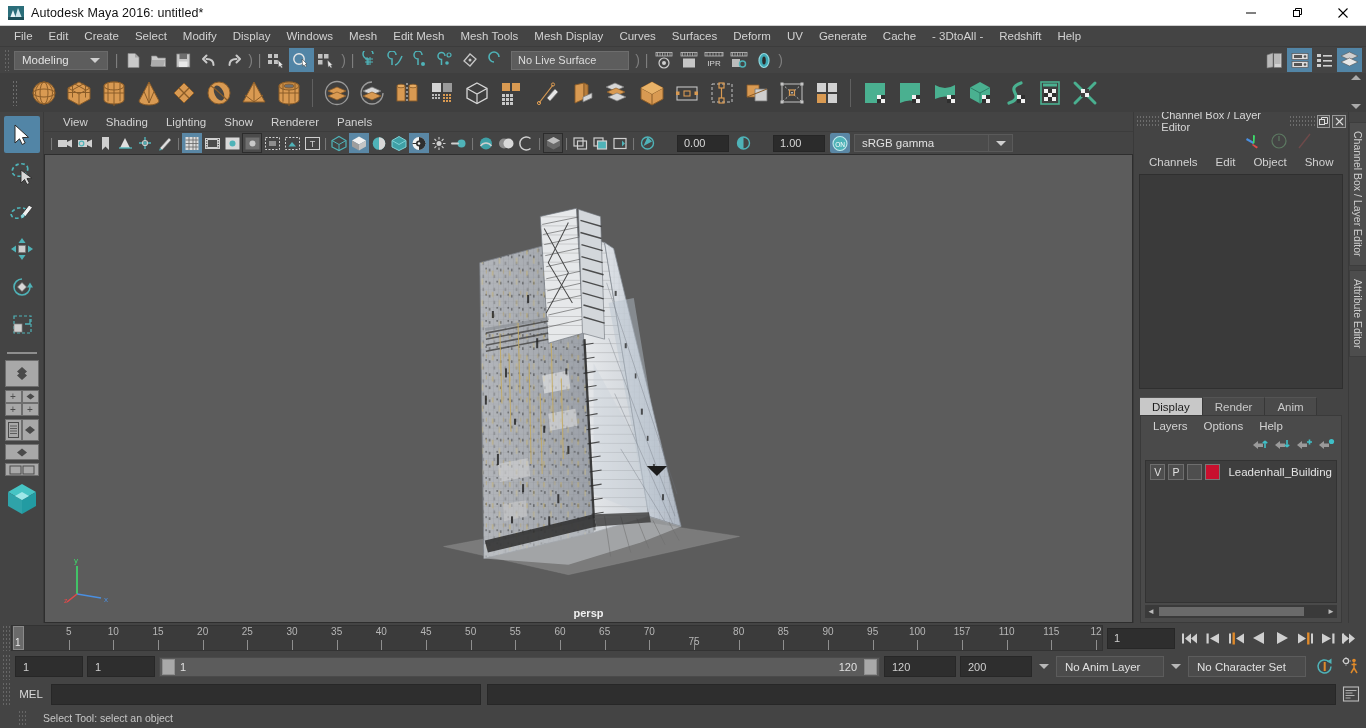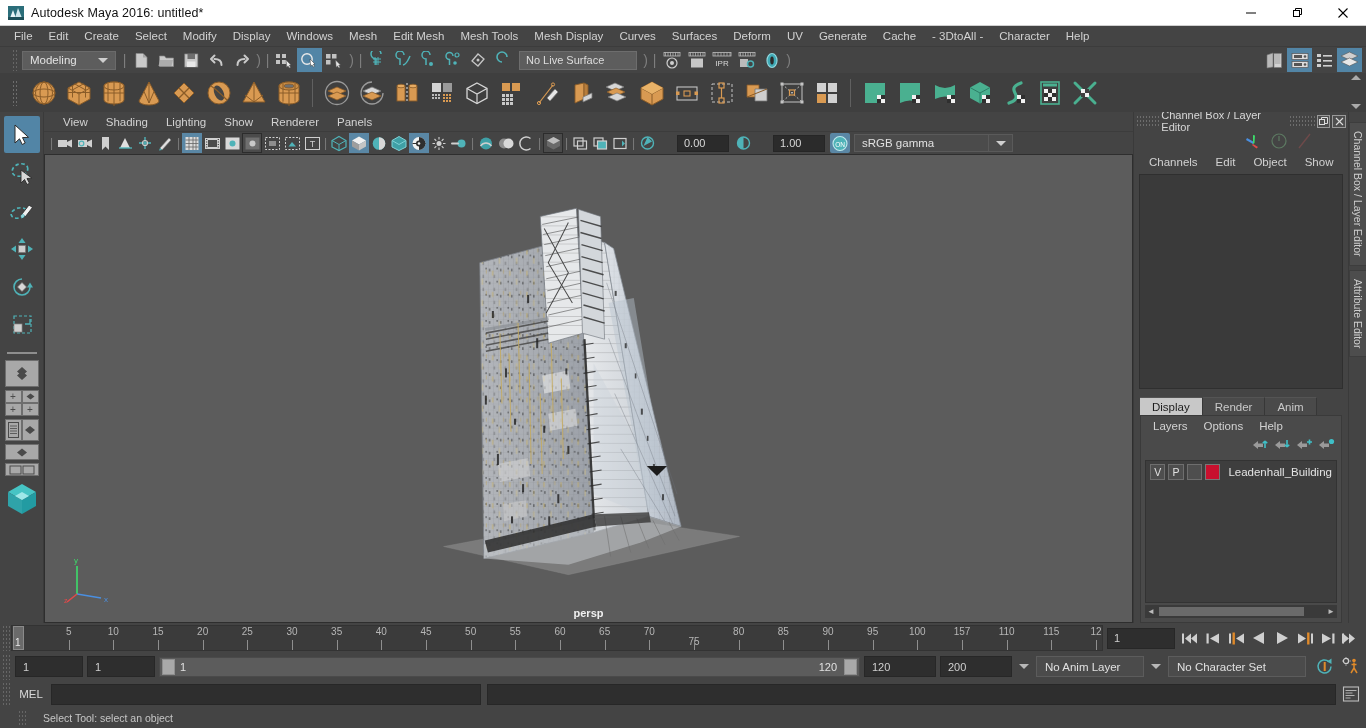--- a/index.html
+++ b/index.html
@@ -31,21 +31,21 @@
     height: 21px; background: #444444; display: flex; align-items: center;
     flex: 0 0 21px; padding-left: 6px; border-bottom: 1px solid #3c3c3c;
   }
   .menu-item {
     font-size: 11.5px; color: #d2d2d2; padding: 2px 8px; white-space: nowrap; line-height: 14px;
   }
 
   
   .statusline {
     height: 26px; background: #444444; display: flex; align-items: center;
-    flex: 0 0 26px; padding-left: 12px; gap: 0px;
+    flex: 0 0 26px; padding-left: 4px; gap: 0px;
   }
   .grip {
     width: 7px; height: 22px; margin-right: 3px; flex: 0 0 7px;
     background-image: radial-gradient(#666 36%, transparent 38%);
     background-size: 3px 4px;
   }
   .sel-menu {
     width: 94px; height: 19px; background: #5d5d5d; border: 1px solid #6a6a6a;
     display: flex; align-items: center; font-size: 11.5px; color: #e2e2e2;
     padding-left: 7px; position: relative; margin-right: 4px;
@@ -331,21 +331,21 @@
     <div class="menu-item">Edit Mesh</div>
     <div class="menu-item">Mesh Tools</div>
     <div class="menu-item">Mesh Display</div>
     <div class="menu-item">Curves</div>
     <div class="menu-item">Surfaces</div>
     <div class="menu-item">Deform</div>
     <div class="menu-item">UV</div>
     <div class="menu-item">Generate</div>
     <div class="menu-item">Cache</div>
     <div class="menu-item">- 3DtoAll -</div>
-    <div class="menu-item">Character</div>
+    <div class="menu-item">Redshift</div>
     <div class="menu-item">Help</div>
   </div>
 
   <div class="statusline">
     <div class="grip"></div>
 
     <div class="sel-menu">
       <span>Modeling</span>
       <span class="arrow">
           <i class="caret-d"></i>
@@ -1616,21 +1616,21 @@
     </div>
     <div class="drop-arrow">
         <i class="caret-d" style="border-top-color:#b8b8b8;"></i>
       </div>
     <div class="dd-field" style="width:108px;">
       <span>No Anim Layer</span>
     </div>
     <div class="drop-arrow">
         <i class="caret-d" style="border-top-color:#b8b8b8;"></i>
       </div>
-    <div class="dd-field" style="width:138px;">
+    <div class="dd-field" style="width:118px;">
       <span>No Character Set</span>
     </div>
     <div class="pbtn" style="margin-left:4px;">
       <svg width="20" height="19" viewBox="0 0 20 19">
         <path d="M16 9.5a6.5 6.5 0 1 1-2.2-4.9" fill="none" stroke="#4fb3b8" stroke-width="1.5"></path>
         <polygon points="16.5,1.5 16.5,7 12,4.5" fill="#4fb3b8"></polygon>
         <rect x="8.7" y="5" width="2" height="9" fill="#e08a2a"></rect>
       </svg>
     </div>
     <div class="pbtn" style="margin-right:4px;">

